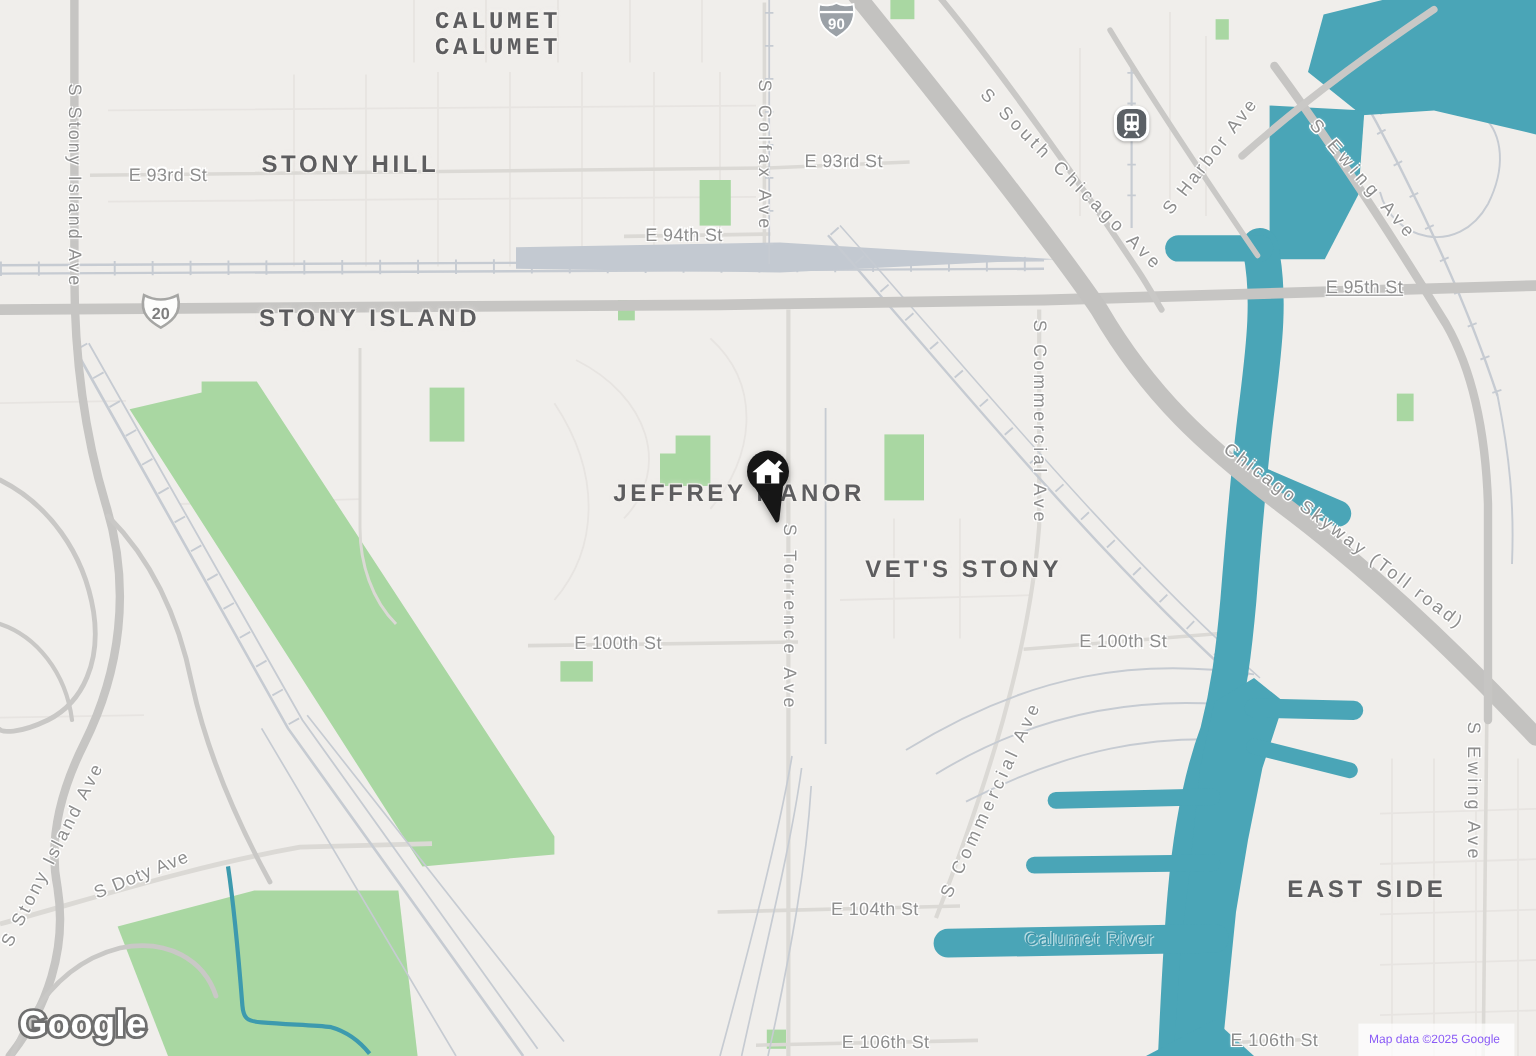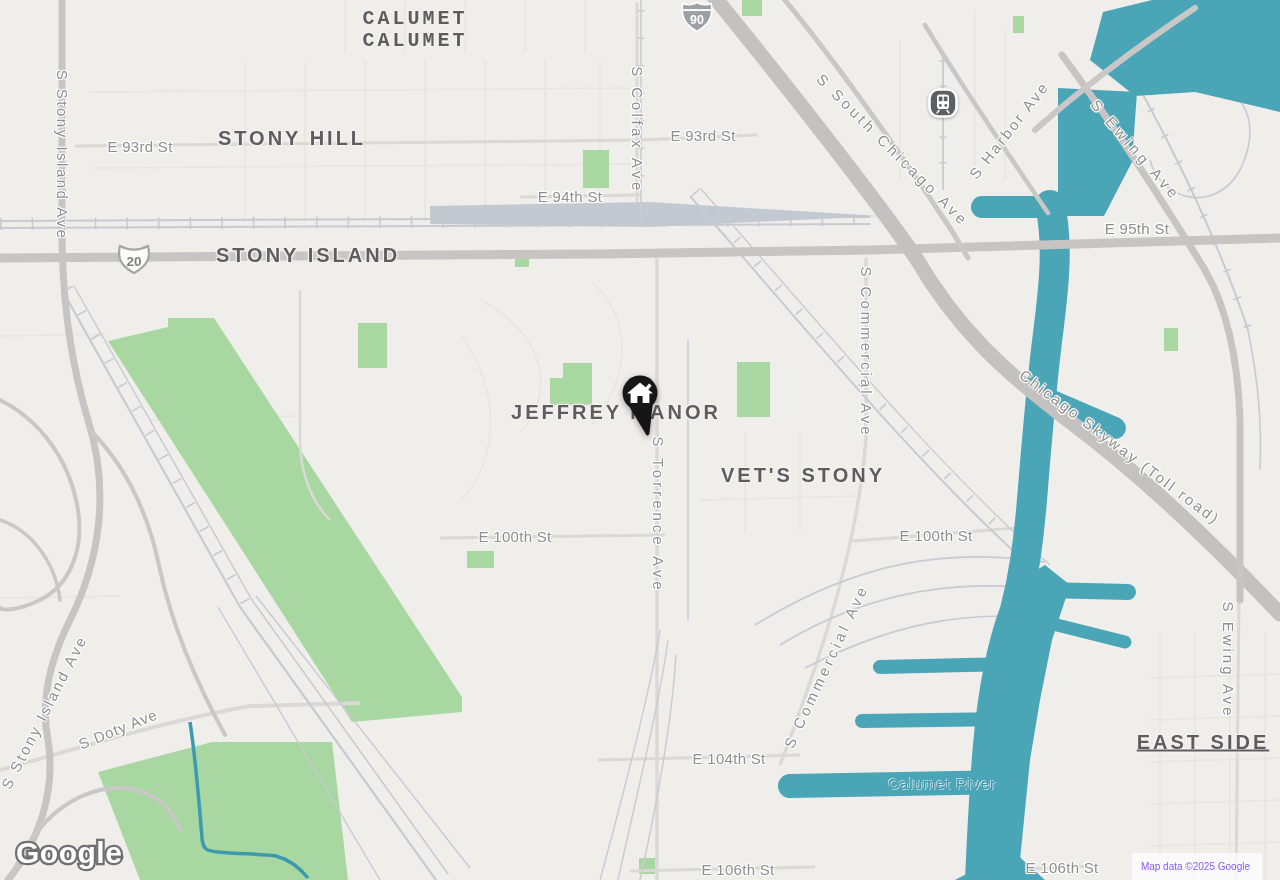--- a/index.html
+++ b/index.html
@@ -128,50 +128,50 @@
       <path d="M90,430 C130,470 150,520 160,570 C172,625 195,680 225,735" stroke="#C9C8C6" stroke-width="4"></path>
       <path d="M10,880 C30,830 60,800 100,790 C140,782 170,800 180,830" stroke="#C9C8C6" stroke-width="4"></path>
     </g>
   </svg>
 
   <div class="label nb nb2" style="left:415px;top:30px;font-family:Liberation Mono, monospace;">
     <div>CALUMET</div>
     <div>CALUMET</div>
   </div>
   <div class="label nb" style="left:292px;top:138px;">STONY HILL</div>
-  <div class="label nb" style="left:308px;top:255px;text-align:right;">STONY ISLAND</div>
+  <div class="label nb" style="left:308px;top:266px;text-align:right;">STONY ISLAND</div>
   <div class="label nb" style="left:616px;top:412px;">JEFFREY MANOR</div>
   <div class="label nb" style="left:803px;top:475px;">VET'S STONY</div>
-  <div class="label nb" style="left:1203px;top:742px;text-decoration:underline;">EAST SIDE</div>
+  <div class="label nb" style="left:1139px;top:742px;">EAST SIDE</div>
 
   <div class="label st" style="left:140px;top:146px;">E 93rd St</div>
   <div class="label st" style="left:703px;top:135px;">E 93rd St</div>
   <div class="label st" style="left:570px;top:196px;">E 94th St</div>
-  <div class="label st" style="left:1137px;top:228px;">E 95th St</div>
+  <div class="label st" style="left:1137px;top:240px;text-decoration:underline;">E 95th St</div>
   <div class="label st" style="left:515px;top:536px;">E 100th St</div>
   <div class="label st" style="left:936px;top:535px;">E 100th St</div>
   <div class="label st" style="left:729px;top:758px;">E 104th St</div>
   <div class="label st" style="left:738px;top:869px;">E 106th St</div>
   <div class="label st" style="left:1062px;top:867px;">E 106th St</div>
 
   <div class="label st stv" style="left:62px;top:155px;letter-spacing:2.5px;">S Stony Island Ave</div>
   <div class="label st stv" style="left:637px;top:130px;letter-spacing:3.5px;">S Colfax Ave</div>
   <div class="label st stv" style="left:866px;top:352px;letter-spacing:3px;">S Commercial Ave</div>
   <div class="label st stv" style="left:658px;top:515px;letter-spacing:4px;">S Torrence Ave</div>
   <div class="label st stv" style="left:1228px;top:660px;letter-spacing:3px;">S Ewing Ave</div>
 
   <div class="label st" style="left:893px;top:150px;letter-spacing:3.5px;transform:translate(-50%,-50%) rotate(45deg);">S South Chicago Ave</div>
   <div class="label st" style="left:1009px;top:130px;letter-spacing:2.5px;transform:translate(-50%,-50%) rotate(-52deg);">S Harbor Ave</div>
   <div class="label st" style="left:1136px;top:150px;letter-spacing:4px;transform:translate(-50%,-50%) rotate(49deg);">S Ewing Ave</div>
   <div class="label st" style="left:1120px;top:447px;letter-spacing:2.5px;transform:translate(-50%,-50%) rotate(37deg);">Chicago Skyway (Toll road)</div>
   <div class="label st" style="left:826px;top:666px;letter-spacing:3.5px;transform:translate(-50%,-50%) rotate(-65deg);">S Commercial Ave</div>
   <div class="label st" style="left:44px;top:712px;letter-spacing:2.5px;transform:translate(-50%,-50%) rotate(-63deg);">S Stony Island Ave</div>
   <div class="label st" style="left:118px;top:729px;letter-spacing:1px;transform:translate(-50%,-50%) rotate(-22deg);">S Doty Ave</div>
 
-  <div class="label water-label" style="left:942px;top:783px;">Calumet River</div>
+  <div class="label water-label" style="left:908px;top:783px;">Calumet River</div>
 
   <svg class="shield" style="left:697px;top:17px;" width="32" height="31" viewBox="0 0 32 31">
     <path d="M16,1 C20,3.2 26,3.6 30.2,2 C31.4,9 30.2,17 26,22 C22,26.6 18,28.6 16,29.8 C14,28.6 10,26.6 6,22 C1.8,17 0.6,9 1.8,2 C6,3.6 12,3.2 16,1 Z" fill="#9BA1A7" stroke="#FFFFFF" stroke-width="1.6"></path>
     <rect x="2.2" y="7.6" width="27.6" height="1.9" fill="#FFFFFF"></rect>
     <text x="16" y="22.5" font-size="12.5" font-weight="700" fill="#FFFFFF" text-anchor="middle" font-family="Liberation Sans, sans-serif">90</text>
   </svg>
   <svg class="shield" style="left:134px;top:259px;" width="38" height="34" viewBox="0 0 38 34">
     <path d="M5,4 C10,6.6 15,7.6 19,7.6 C23,7.6 28,6.6 33,4 C34.6,10.5 34,17.5 30.4,22 C26.6,26.8 22,29.4 19,31 C16,29.4 11.4,26.8 7.6,22 C4,17.5 3.4,10.5 5,4 Z" fill="#FDFDFC" stroke="#A6A6A4" stroke-width="2.2"></path>
     <text x="19" y="23.5" font-size="13.5" font-weight="700" fill="#7E7E7E" text-anchor="middle" font-family="Liberation Sans, sans-serif">20</text>
   </svg>

